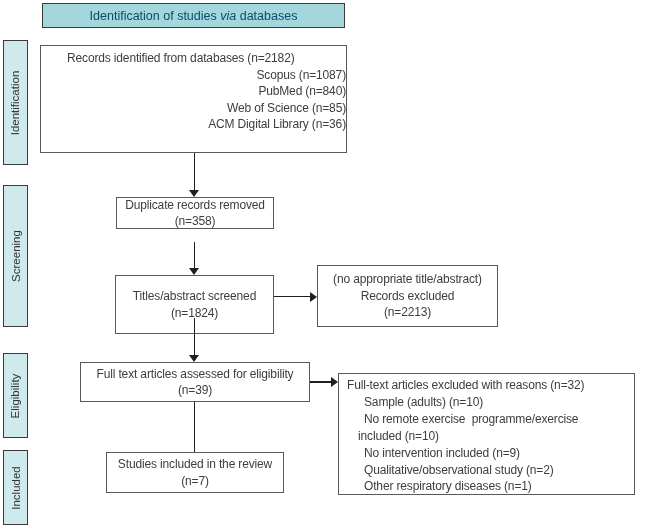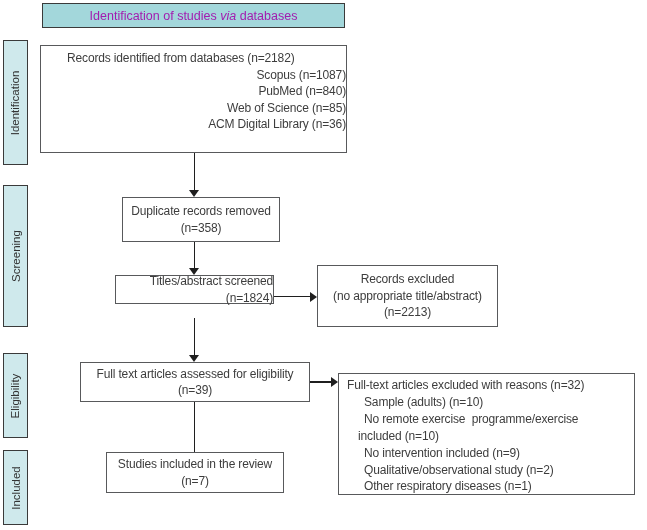--- a/index.html
+++ b/index.html
@@ -13,21 +13,21 @@
   html,body{margin:0;padding:0;background:#fff;}
   #canvas{
     position:relative;width:647px;height:530px;background:#fff;overflow:hidden;
     font-family:"Liberation Sans","DejaVu Sans",sans-serif;color:var(--text);
   }
   
   .banner{
     position:absolute;left:42px;top:3px;width:303px;height:25px;
     background:var(--header-fill);border:1.6px solid var(--dark-border);
     display:flex;align-items:center;justify-content:center;
-    font-size:12.5px;color:#a21caf;box-sizing:border-box;white-space:pre;
+    font-size:12.5px;color:#0c4a6e;box-sizing:border-box;white-space:pre;
   }
   
   .phase{
     position:absolute;left:3px;width:25px;
     background:var(--sidebar-fill);border:1.6px solid var(--dark-border);
     display:flex;align-items:center;justify-content:center;box-sizing:border-box;
   }
   .phase span{
     transform:rotate(-90deg);white-space:nowrap;font-size:11.5px;color:#333;
   }
@@ -89,39 +89,39 @@
     <div class="line title">Records identified from databases (n=2182)</div>
     <div class="line item"><span>Scopus (n=1087)</span><i></i><span></span></div>
     <div class="line item"><span>PubMed (n=840)</span><i></i><span></span></div>
     <div class="line item"><span>Web of Science (n=85)</span><i></i><span></span></div>
     <div class="line item"><span>ACM Digital Library (n=36)</span><i></i><span></span></div>
   </div>
 
   <div class="vline" style="left:193.5px;top:153px;height:37px;"></div>
   <div class="head-down" style="left:189px;top:190px;"></div>
 
-  <div class="fbox center" style="left:116px;top:197px;width:158px;height:45px;margin-left:6px;">
+  <div class="fbox center" style="left:116px;top:197px;width:158px;height:32px;">
     <div class="line">Duplicate records removed</div>
     <div class="line">(n=358)</div>
   </div>
 
   <div class="vline" style="left:193.5px;top:242px;height:26px;"></div>
   <div class="head-down" style="left:189px;top:268px;"></div>
 
-  <div class="fbox center" style="left:115px;top:275px;width:159px;height:29px;align-items:flex-end;">
+  <div class="fbox center" style="left:115px;top:275px;width:159px;height:59px;">
     <div class="line">Titles/abstract screened</div>
     <div class="line">(n=1824)</div>
   </div>
 
   <div class="hline" style="left:274px;top:295.5px;width:36px;"></div>
   <div class="head-right" style="left:310px;top:291.5px;"></div>
 
   <div class="fbox center" style="left:317px;top:265px;width:181px;height:62px;">
+    <div class="line">(no appropriate title/abstract)</div>
     <div class="line">Records excluded</div>
-    <div class="line">(no appropriate title/abstract)</div>
     <div class="line">(n=2213)</div>
   </div>
 
   <div class="vline" style="left:193.5px;top:318px;height:37px;"></div>
   <div class="head-down" style="left:189px;top:355px;"></div>
 
   <div class="fbox center" style="left:80px;top:362px;width:230px;height:40px;">
     <div class="line">Full text articles assessed for eligibility</div>
     <div class="line">(n=39)</div>
   </div>

